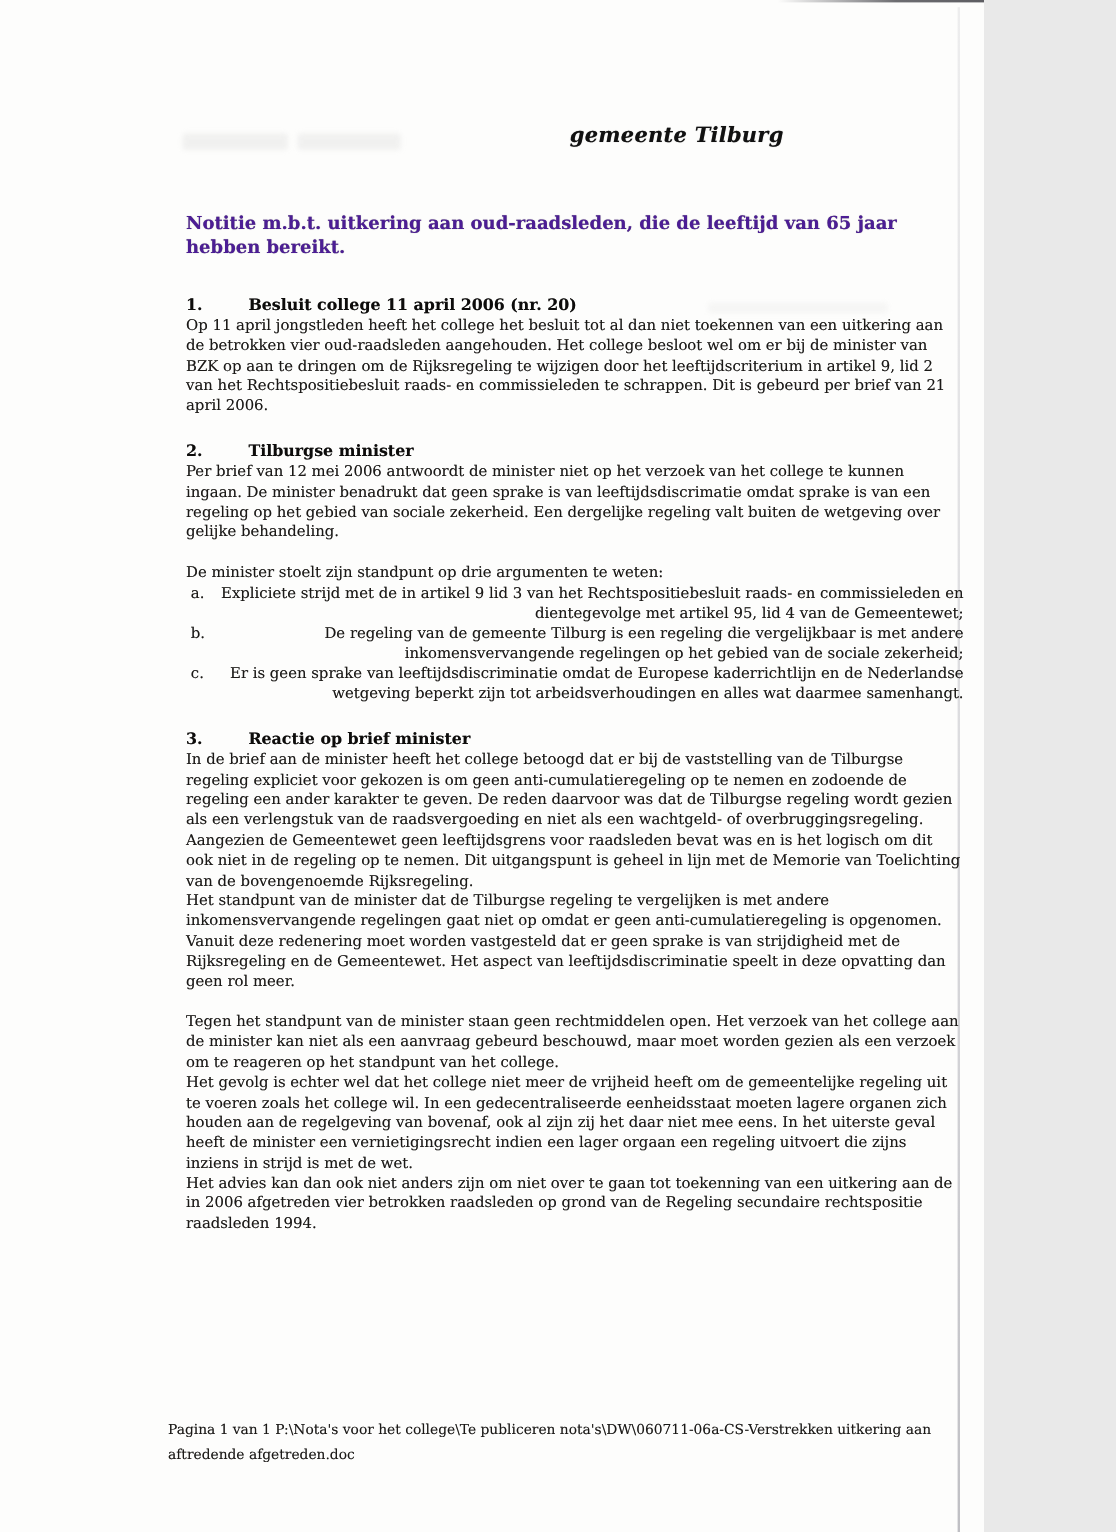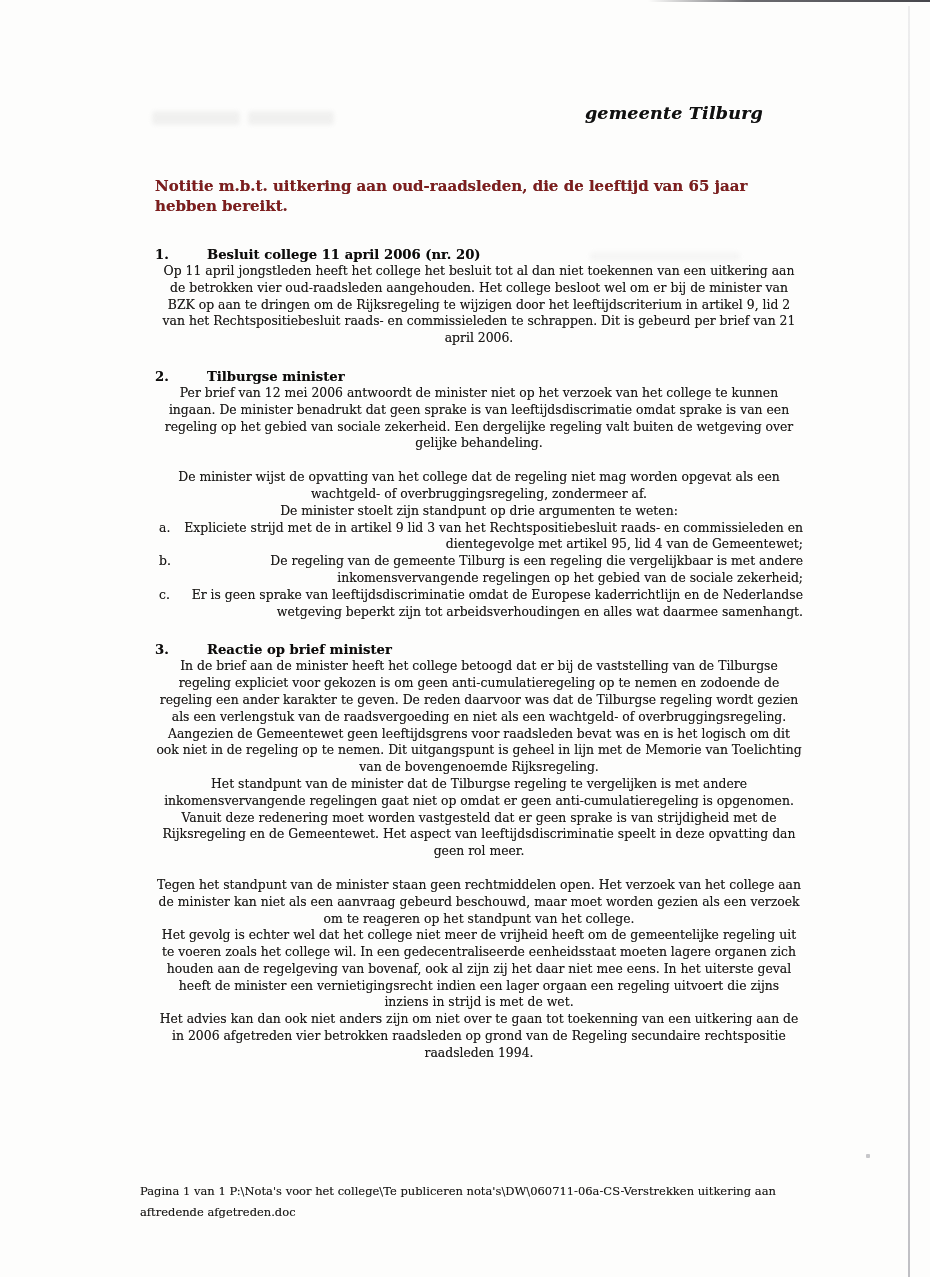--- a/index.html
+++ b/index.html
@@ -1,18 +1,18 @@
 <!DOCTYPE html>
 <html><head>
 <meta charset="utf-8">
 <style>
   html, body { margin: 0; padding: 0; background: #e9e9e9; }
   .page {
     position: relative;
-    width: 930px;
+    width: 820px;
     height: 1277px;
     background: #fdfdfc;
     overflow: hidden;
     font-family: "DejaVu Serif", "Liberation Serif", serif;
     color: #1b1917;
   }
   
   .scan-edge-top {
     position: absolute; top: 0; left: 648px; width: 282px; height: 2px;
     background: linear-gradient(to right, rgba(60,60,66,0), rgba(60,60,66,0.75) 35%, rgba(50,50,56,0.9));
@@ -35,34 +35,34 @@
   .ghost-mid b { width: 150px; height: 9px; background:#f0f0ef; }
 
   .logo {
     position: absolute; top: 103px; right: 167px;
     font-size: 17.5px; font-weight: bold; font-style: italic;
     letter-spacing: 0.2px; color: #111;
     text-shadow: 0 0 0.6px rgba(20,20,20,0.6);
   }
   .title {
     position: absolute; left: 155px; top: 176px; width: 645px;
-    font-size: 15px; font-weight: bold; line-height: 20px; color: #7f1d1d;
+    font-size: 15px; font-weight: bold; line-height: 20px; color: #4c1d95;
     text-shadow: 0 0 0.6px rgba(20,20,20,0.55);
   }
   .bodycol {
     position: absolute; left: 155px; top: 246px; width: 648px;
     font-size: 12.4px; line-height: 16.8px;
     text-shadow: 0 0 0.5px rgba(25,25,25,0.5);
   }
   .sec-head { display: flex; font-weight: bold; font-size: 13.2px; line-height: 17px; color: #0d0c0b; }
   .sec-num { width: 52px; flex: none; }
   .sec { margin: 0; }
   .sec + .sec { margin-top: 21px; }
   .sec3 { margin-top: 19px; }
-  p.para { margin: 0; text-align: center; }
+  p.para { margin: 0; }
   .gap { height: 17px; }
   .li { display: flex; padding-left: 4px; }
   .li-m { width: 24px; flex: none; }
   .li-t { flex: 1; text-align: right; }
   .footer {
     position: absolute; left: 140px; top: 1181px; width: 690px;
     font-size: 11.5px; line-height: 20.5px;
     text-shadow: 0 0 0.5px rgba(25,25,25,0.45);
   }
 </style>
@@ -92,21 +92,20 @@
       <p class="para">Op 11 april jongstleden heeft het college het besluit tot al dan niet toekennen van een uitkering aan de betrokken vier oud-raadsleden aangehouden. Het college besloot wel om er bij de minister van BZK op aan te dringen om de Rijksregeling te wijzigen door het leeftijdscriterium in artikel 9, lid 2 van het Rechtspositiebesluit raads- en commissieleden te schrappen. Dit is gebeurd per brief van 21 april 2006.</p>
     </section>
 
     <section class="sec">
       <div class="sec-head">
         <span class="sec-num">2.</span>
         <span class="sec-title">Tilburgse minister</span>
       </div>
       <p class="para">Per brief van 12 mei 2006 antwoordt de minister niet op het verzoek van het college te kunnen ingaan. De minister benadrukt dat geen sprake is van leeftijdsdiscrimatie omdat sprake is van een regeling op het gebied van sociale zekerheid. Een dergelijke regeling valt buiten de wetgeving over gelijke behandeling.</p>
       <div class="gap"></div>
-      <p class="para">De minister wijst de opvatting van het college dat de regeling niet mag worden opgevat als een wachtgeld- of overbruggingsregeling, zondermeer af.</p>
       <p class="para">De minister stoelt zijn standpunt op drie argumenten te weten:</p>
       <div class="li">
         <span class="li-m">a.</span>
         <span class="li-t">Expliciete strijd met de in artikel 9 lid 3 van het Rechtspositiebesluit raads- en commissieleden en dientegevolge met artikel 95, lid 4 van de Gemeentewet;</span>
       </div>
       <div class="li">
         <span class="li-m">b.</span>
         <span class="li-t">De regeling van de gemeente Tilburg is een regeling die vergelijkbaar is met andere inkomensvervangende regelingen op het gebied van de sociale zekerheid;</span>
       </div>
       <div class="li">

